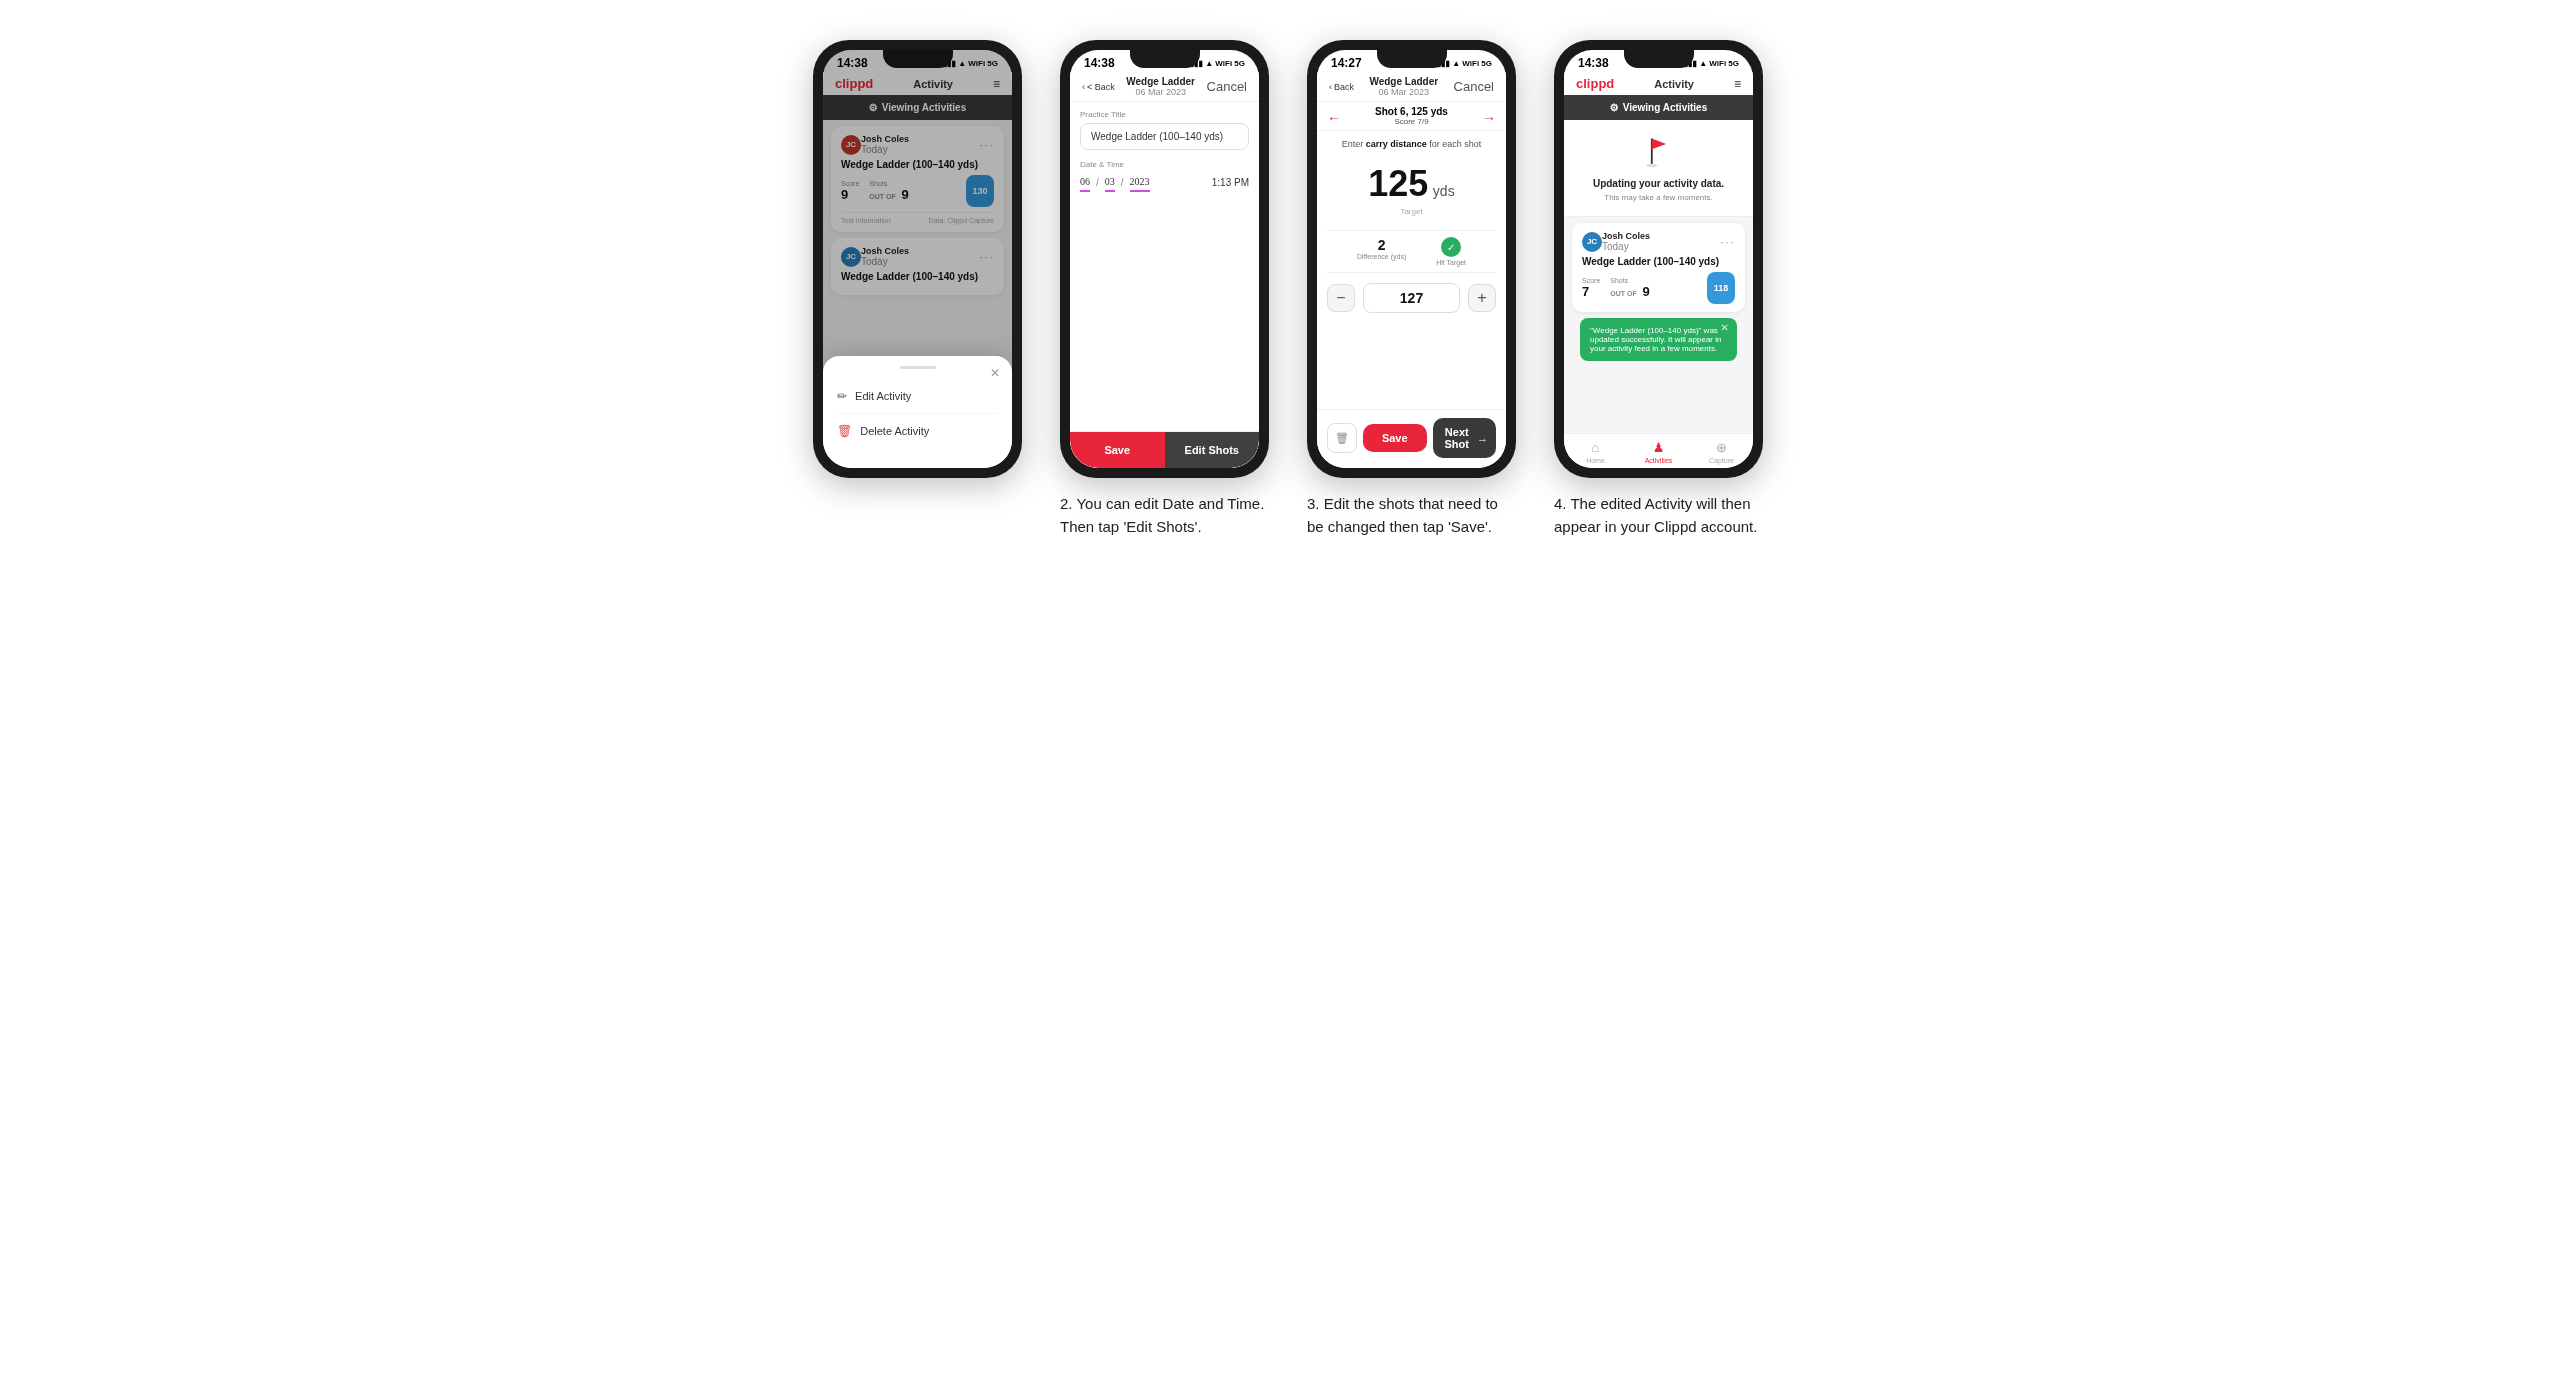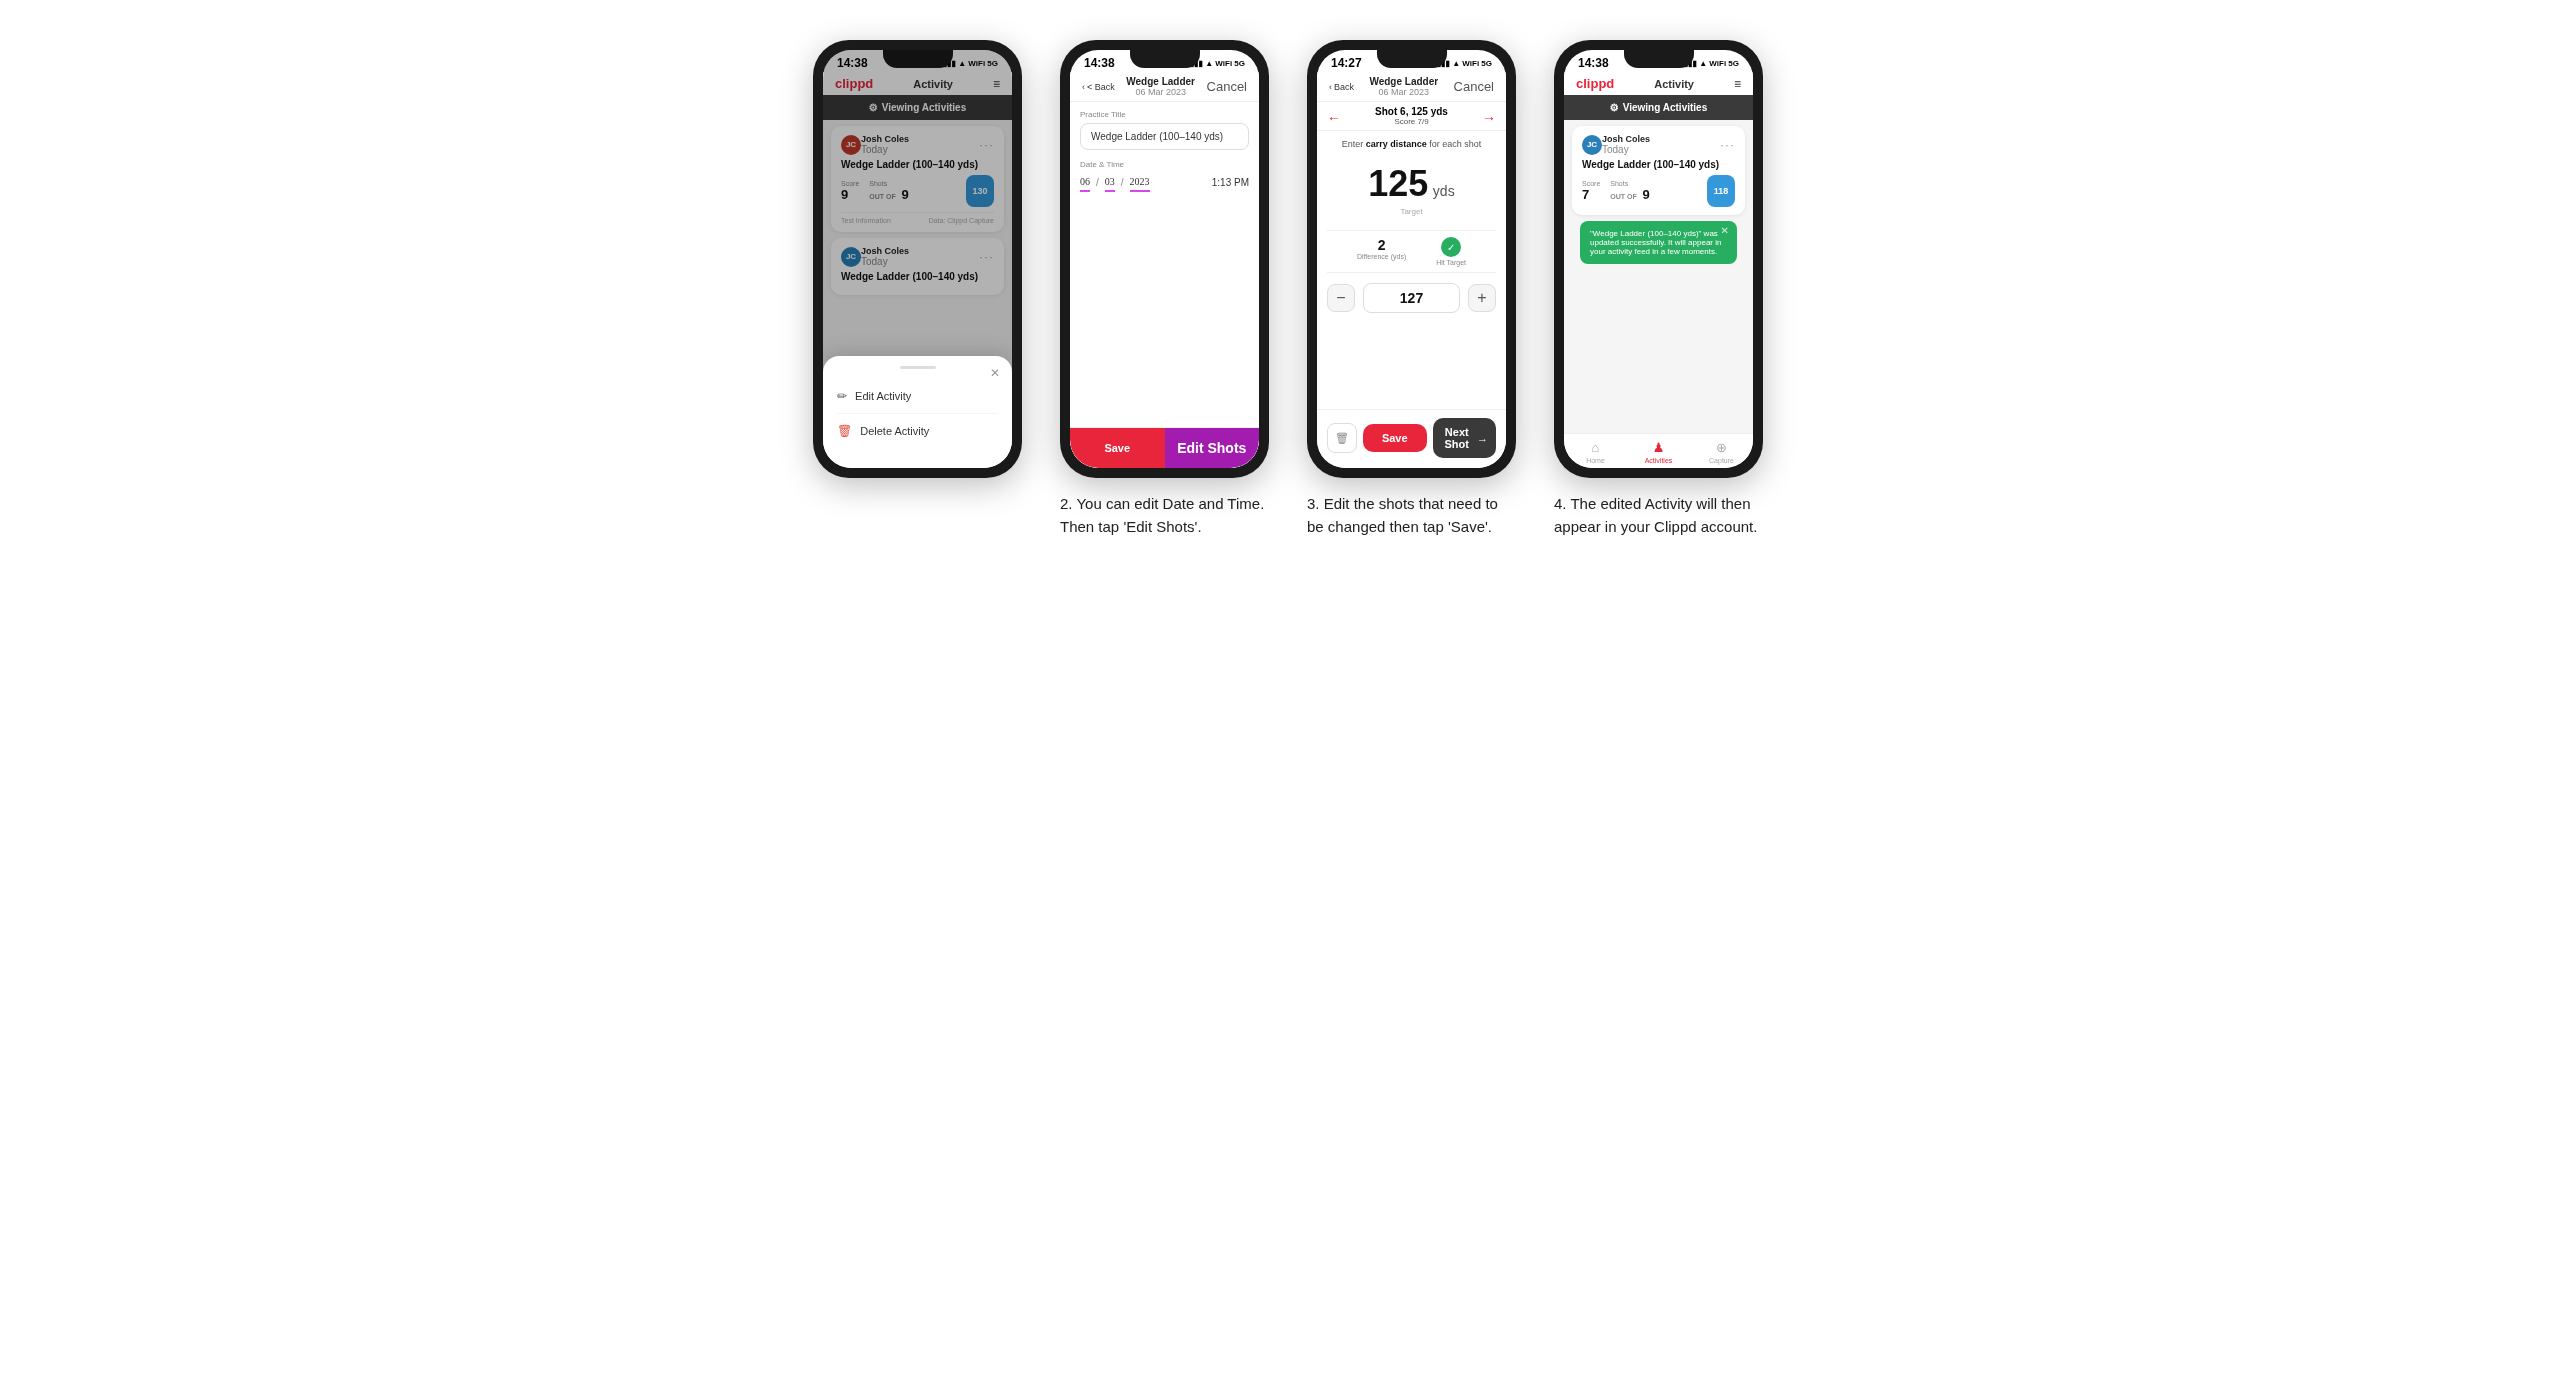--- a/index.html
+++ b/index.html
@@ -332,25 +332,25 @@
       border: none;
       padding: 12px;
       font-size: 11px;
       font-weight: 700;
       cursor: pointer;
       border-radius: 0 0 0 28px;
     }
 
     .btn-edit-shots {
       flex: 1;
-      background: #a21caf;
+      background: #404040;
       color: #fff;
       border: none;
       padding: 12px;
-      font-size: 14px;
+      font-size: 11px;
       font-weight: 700;
       cursor: pointer;
       border-radius: 0 0 28px 0;
     }
 
     
     .shot-header {
       background: #fff;
       padding: 4px 10px;
       border-bottom: 1px solid #eee;
@@ -831,20 +831,29 @@
           <span class="nav-logo">clippd</span>
           <span class="nav-title">Activity</span>
           <span class="nav-menu">≡</span>
         </div>
 
         <div class="viewing-banner active">
           <span>⚙</span>
           <span>Viewing Activities</span>
         </div>
 
+        <div class="updating-section">
+          <svg class="golf-flag-icon" viewBox="0 0 40 40" fill="none" xmlns="http://www.w3.org/2000/svg">
+            <line x1="12" y1="5" x2="12" y2="35" stroke="#333" stroke-width="2"></line>
+            <polygon points="12,5 28,11 12,17" fill="#e8253a"></polygon>
+            <ellipse cx="12" cy="35" rx="6" ry="2" fill="#ddd"></ellipse>
+          </svg>
+          <div class="updating-title">Updating your activity data.</div>
+          <div class="updating-sub">This may take a few moments.</div>
+        </div>
 
         <div style="padding: 6px 8px; background:#f5f5f5; flex:1;">
           <div class="activity-card">
             <div class="card-header">
               <div class="card-user">
                 <div class="avatar blue">JC</div>
                 <div class="user-info">
                   <div class="name">Josh Coles</div>
                   <div class="date">Today</div>
                 </div>

